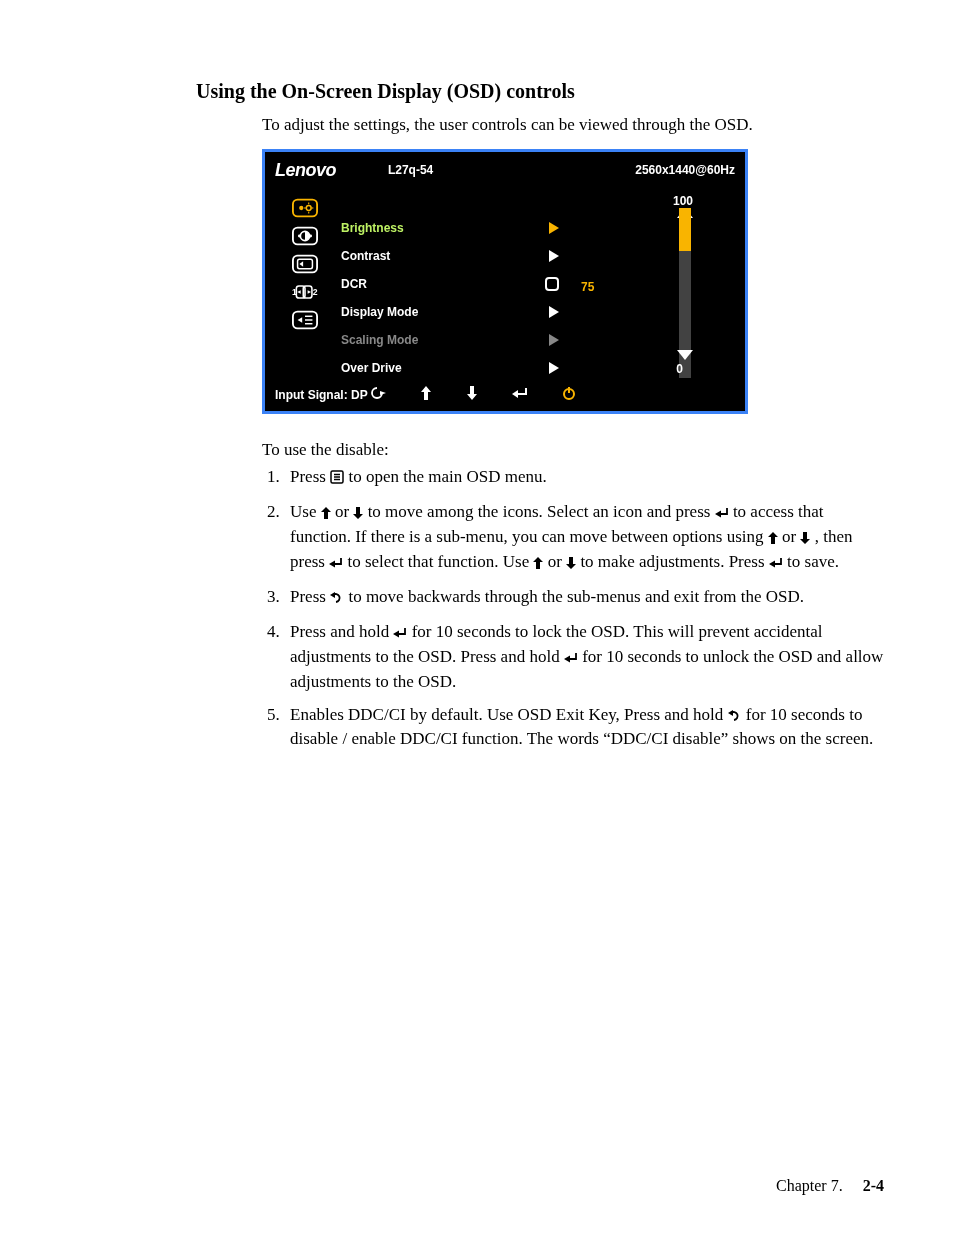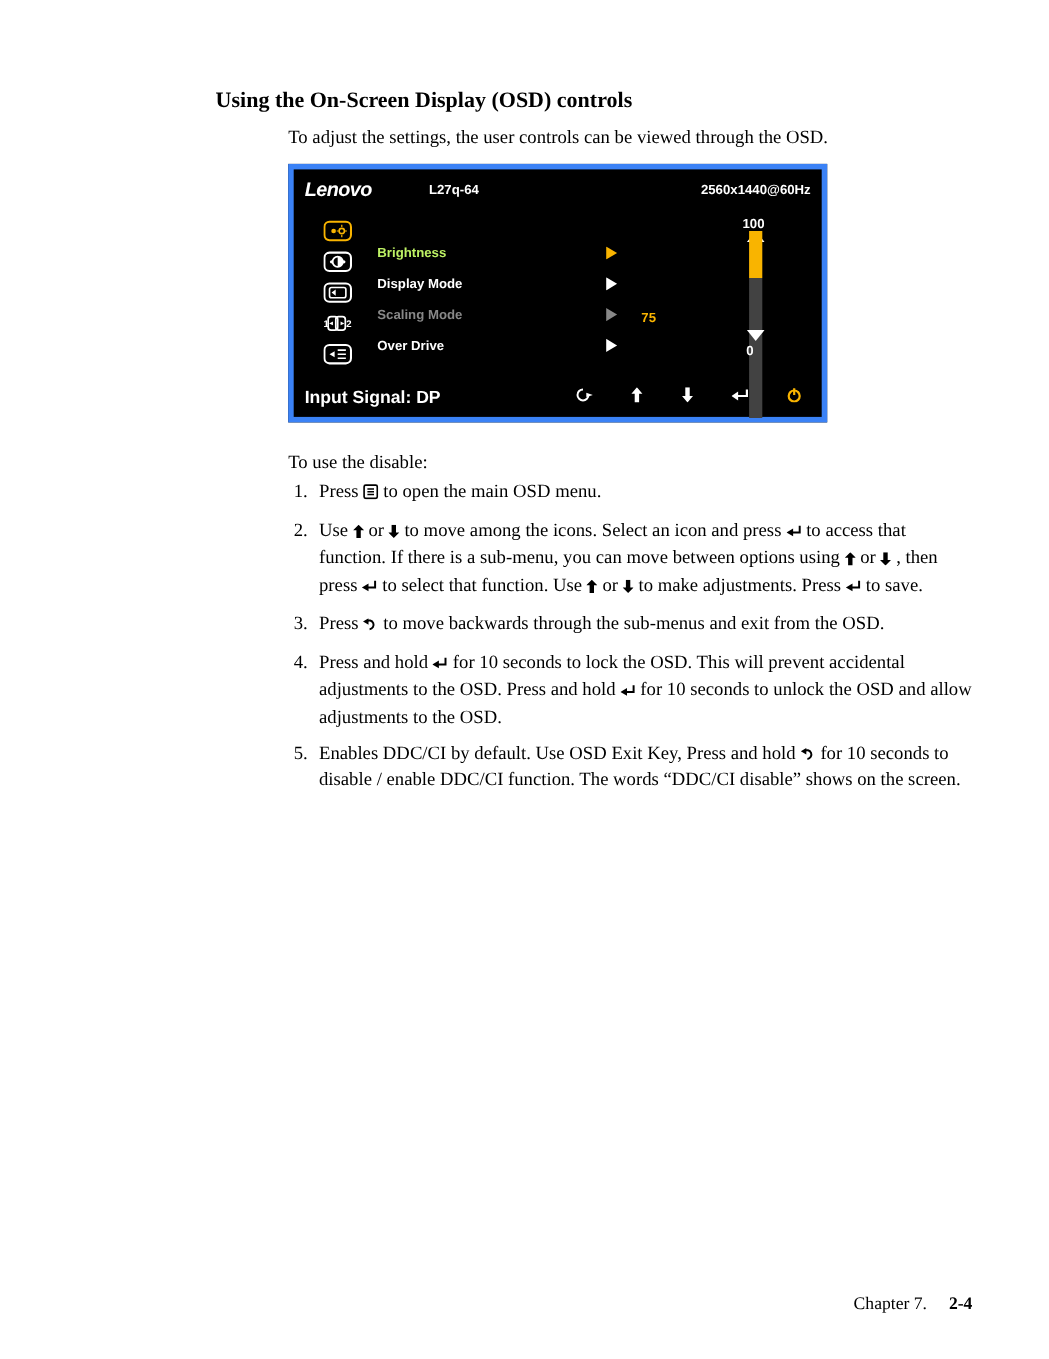--- a/index.html
+++ b/index.html
@@ -26,21 +26,21 @@
     margin: 0 0 14px 62px;
   }
   .osd-wrap {
     margin: 0 0 26px 62px;
   }
   .osd {
     width: 480px;
     background: #000;
     color: #fff;
     font-family: Arial, Helvetica, sans-serif;
-    border: 5px solid #3b82f6;
+    border: 3px solid #3b82f6;
   }
   .osd-header {
     display: flex;
     align-items: center;
     justify-content: space-between;
     padding: 6px 10px 2px 10px;
     height: 24px;
   }
   .lenovo {
     font-style: italic;
@@ -113,25 +113,23 @@
     right:48px;
     width:0; height:0;
     border-left:8px solid transparent;
     border-right:8px solid transparent;
   }
   .tri-up { top:20px; border-bottom:10px solid #fff; transform:translateX(0); }
   .tri-dn { bottom:22px; border-top:10px solid #fff; }
   .osd-footer {
     display:flex;
     align-items:center;
-    justify-content:space-between;
     padding: 4px 10px 8px 10px;
-    font-size:16px;
+    font-size:12px;
     font-weight:bold;
-    margin-top:16px;
   }
   .foot-icons {
     display:flex;
     gap:34px;
     align-items:center;
     padding-right: 8px;
   }
   .touse {
     margin: 16px 0 6px 62px;
   }
@@ -160,21 +158,21 @@
 <body>
 
 <div class="page">
   <h2 class="section">Using the On-Screen Display (OSD) controls</h2>
   <p class="intro">To adjust the settings, the user controls can be viewed through the OSD.</p>
 
   <div class="osd-wrap">
     <div class="osd">
       <div class="osd-header">
         <span class="lenovo">Lenovo</span>
-        <span class="model">L27q-64</span>
+        <span class="model">L27q-54</span>
         <span class="res">2560x1440@60Hz</span>
       </div>
 
       <div class="osd-body">
         <div class="col-icons">
           <span class="ico">
             <svg width="28" height="20" viewBox="0 0 28 20">
                 <rect x="1" y="1" width="26" height="18" rx="5" fill="none" stroke="#f9b400" stroke-width="2"></rect>
                 <circle cx="10" cy="10" r="2.3" fill="#f9b400"></circle>
                 <circle cx="18" cy="10" r="2.6" fill="none" stroke="#f9b400" stroke-width="1.6"></circle>
@@ -222,20 +220,36 @@
               </svg>
           </span>
         </div>
 
         <div class="col-menu" id="osd-menu">
             <div class="mi mi-sel">
               <span>Brightness</span>
               <span class="chev">
                 <svg width="10" height="12">
                   <polygon points="0,0 10,6 0,12" fill="#f9b400"></polygon>
+                </svg>
+              </span>
+            </div>
+            <div class="mi">
+              <span>Contrast</span>
+              <span class="chev">
+                <svg width="10" height="12">
+                  <polygon points="0,0 10,6 0,12" fill="#fff"></polygon>
+                </svg>
+              </span>
+            </div>
+            <div class="mi">
+              <span>DCR</span>
+              <span class="chev">
+                <svg width="14" height="14">
+                  <rect x="1" y="1" width="12" height="12" rx="3" fill="none" stroke="#fff" stroke-width="2"></rect>
                 </svg>
               </span>
             </div>
             <div class="mi">
               <span>Display Mode</span>
               <span class="chev">
                 <svg width="10" height="12">
                   <polygon points="0,0 10,6 0,12" fill="#fff"></polygon>
                 </svg>
               </span>

